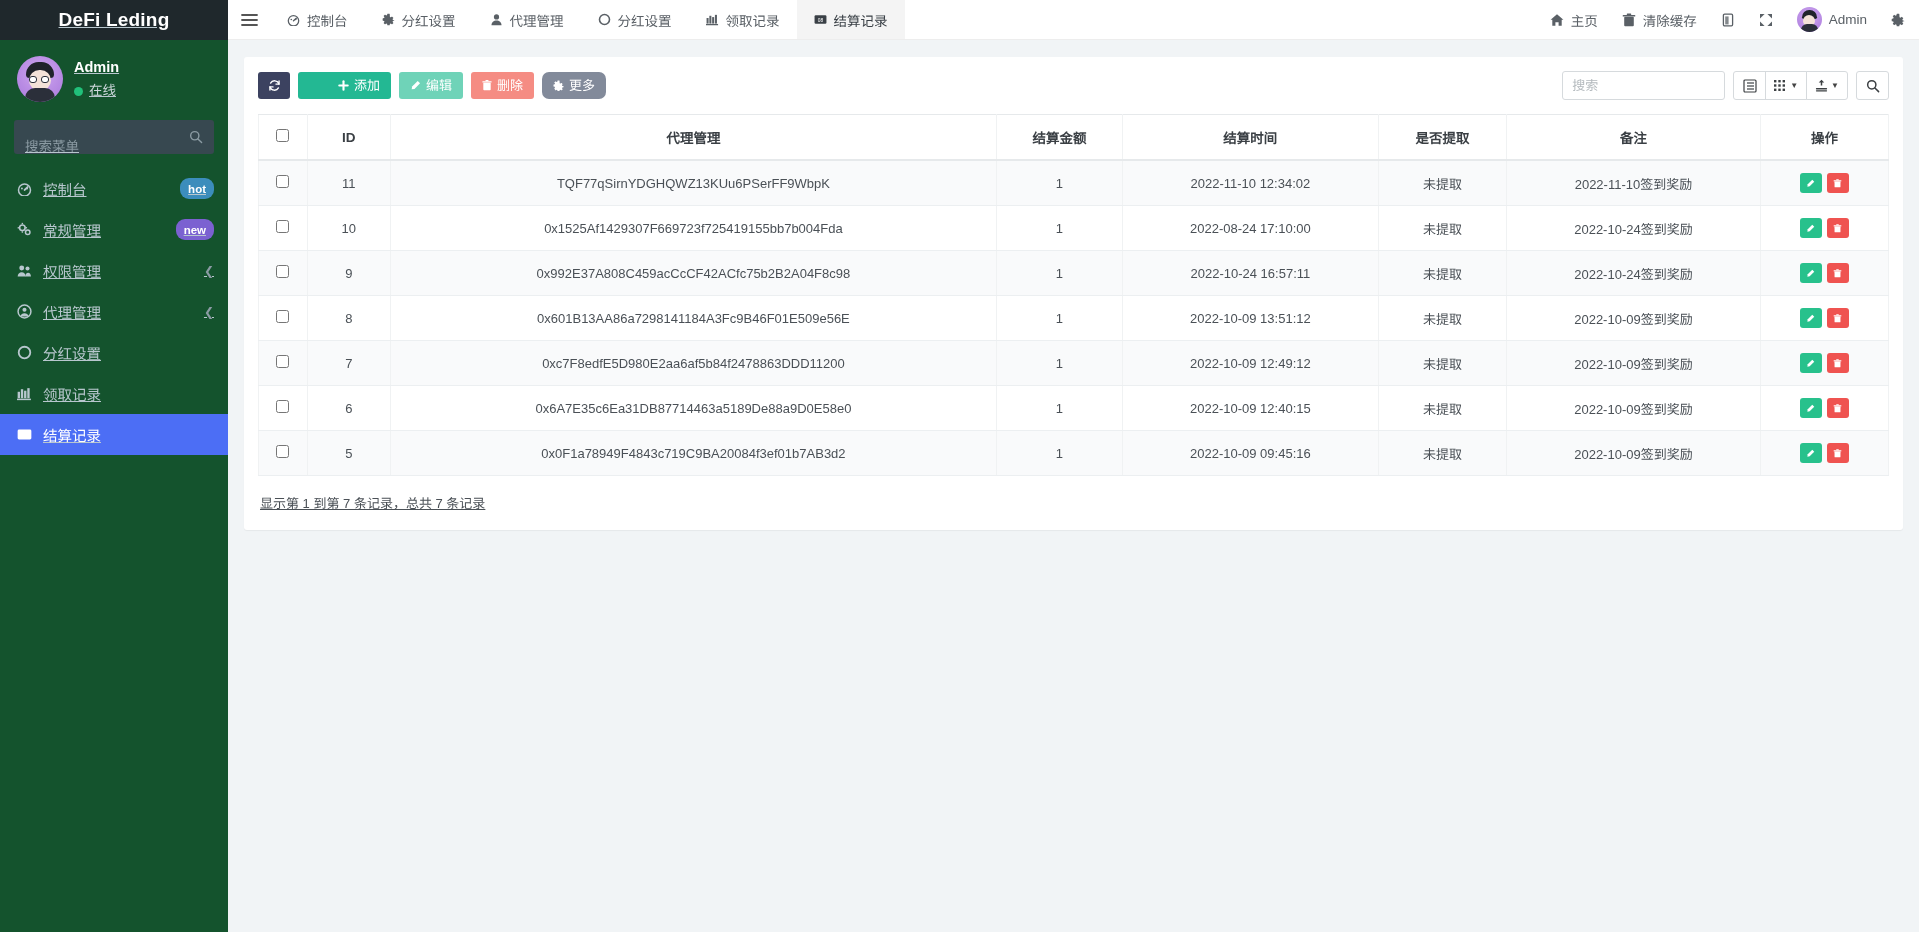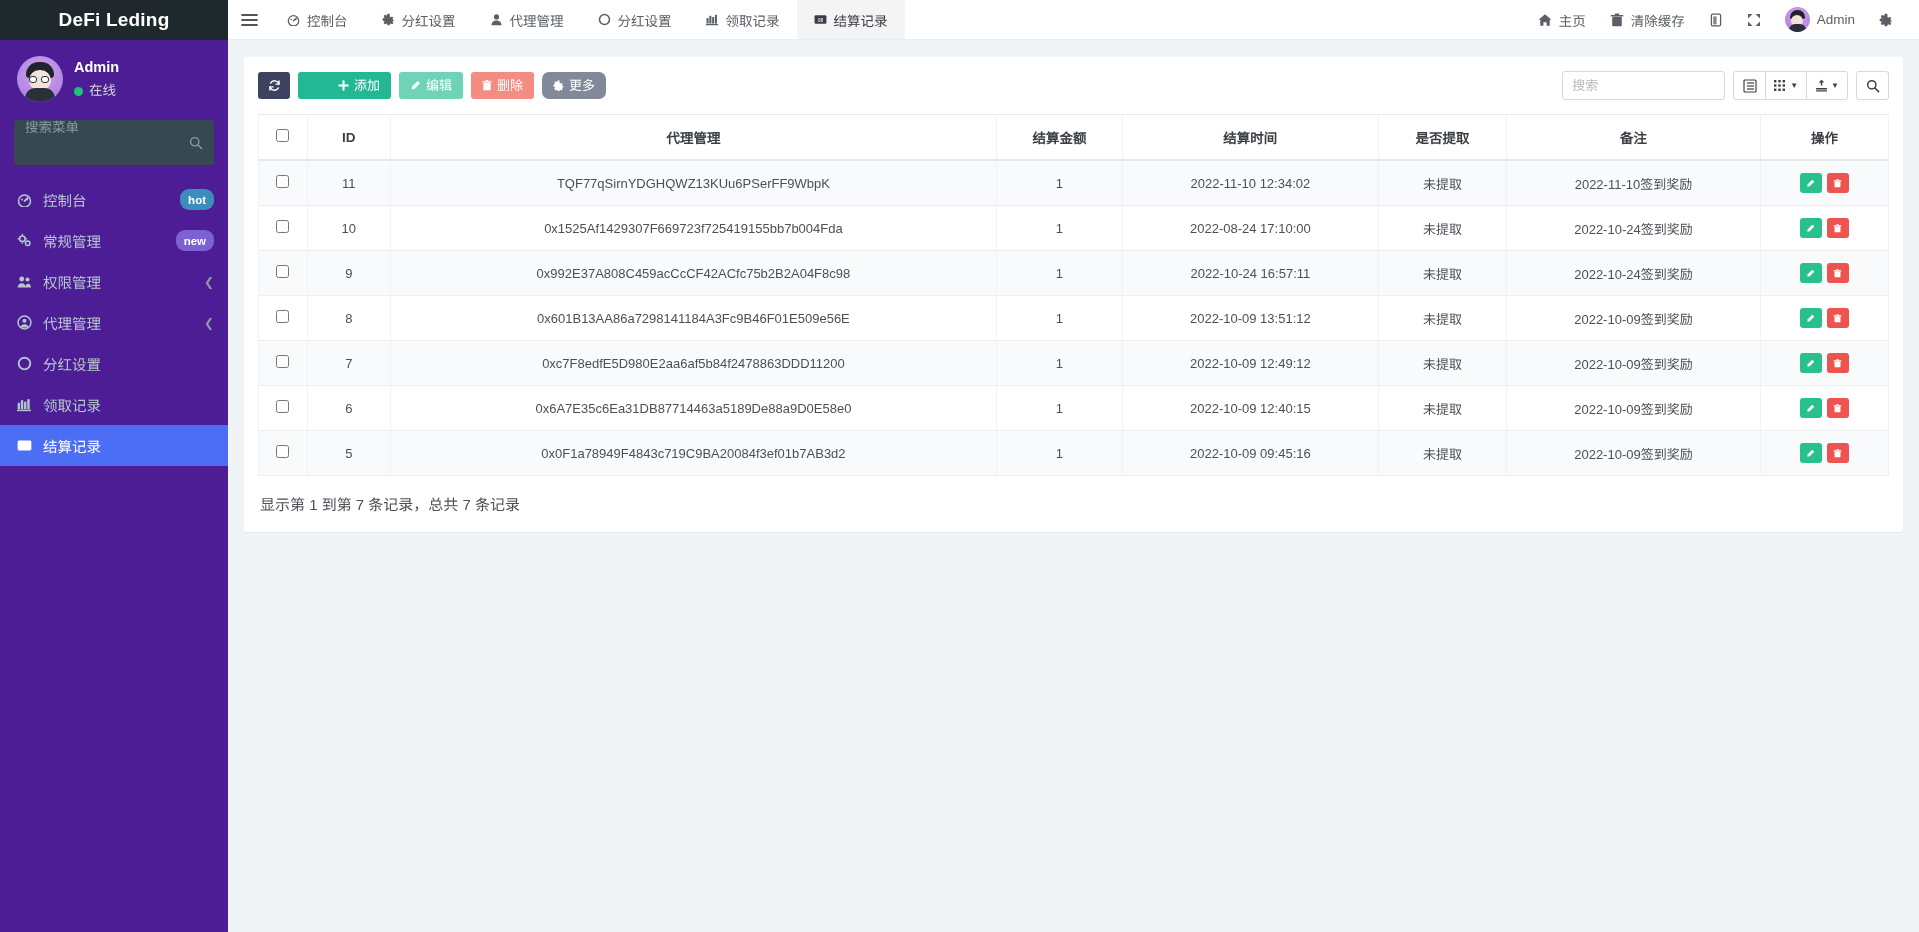--- a/index.html
+++ b/index.html
@@ -9,23 +9,23 @@
     width: 1919px; height: 932px;
     overflow: hidden;
     font-family: "Liberation Sans", "DejaVu Sans", sans-serif;
     background: #f1f4f6;
   }
   .app { display: flex; width: 1919px; height: 932px; }
 
   
   .sidebar {
     width: 228px; flex: 0 0 228px;
-    background: #4c1d95;
+    background: #14532d;
     color: #b8c7ce;
-    display: flex; flex-direction: column;
+    display: flex; flex-direction: column; text-decoration: underline;
   }
   .brand {
     height: 40px; flex: 0 0 40px;
     background: #1f282c;
     display: flex; align-items: center; justify-content: center;
     color: #ffffff; font-size: 19px; font-weight: bold;
     letter-spacing: .2px;
   }
   .user-panel {
     display: flex; align-items: center;
@@ -54,23 +54,23 @@
     position: absolute; left: 8px; bottom: 0; width: 30px; height: 14px;
     background: #2b2f3a; border-radius: 10px 10px 0 0;
   }
   .user-info { margin-left: 11px; line-height: 1.45; }
   .user-name { color: #ffffff; font-size: 14.5px; font-weight: bold; }
   .user-status { font-size: 13.5px; color: #cfd8dc; display: flex; align-items: center; gap: 6px; margin-top: 3px;}
   .dot-online { width: 9px; height: 9px; border-radius: 50%; background: #21c17a; display: inline-block; }
 
   .search-wrap { padding: 0 14px 0 14px; margin-top: 6px; }
   .search-box {
-    position: relative; height: 45px;
+    position: relative; height: 34px;
     background: #374850; border-radius: 3px;
-    display: flex; align-items: flex-start;
+    display: flex; align-items: flex-end;
   }
   .search-box input {
     flex: 1; border: 0; outline: 0; background: transparent;
     color: #cfd8dc; font-size: 13.5px; padding: 0 32px 0 11px;
     font-family: inherit;
   }
   .search-box input::placeholder { color: #8b9ba3; }
   .search-box .s-icon {
     position: absolute; right: 11px; top: 50%; transform: translateY(-50%);
     color: #8b9ba3; display: flex;
@@ -108,21 +108,21 @@
     color: #555; font-size: 16px; cursor: pointer;
   }
   .nav-tabs { display: flex; align-items: stretch; }
   .nav-tab {
     display: flex; align-items: center; gap: 7px;
     padding: 0 17px; font-size: 13.5px; color: #5a6066; cursor: pointer;
     white-space: nowrap;
   }
   .nav-tab.active { background: #f4f4f4; color: #3a4046; }
   .nav-tab .nt-icon { display: flex; align-items: center; font-size: 13px; }
-  .nav-right { margin-left: auto; display: flex; align-items: center; gap: 0; padding-right: 14px; }
+  .nav-right { margin-left: auto; display: flex; align-items: center; gap: 0; padding-right: 2px; }
   .nav-right-item {
     display: flex; align-items: center; gap: 7px;
     padding: 0 12px; height: 40px; font-size: 13.5px; color: #5a6066; cursor: pointer;
     white-space: nowrap;
   }
   .nav-avatar {
     width: 25px; height: 25px; border-radius: 50%;
     background: radial-gradient(circle at 50% 38%, #cfa9f0 0%, #b98ce4 60%, #a87ade 100%);
     position: relative; overflow: hidden; flex: 0 0 25px;
   }
@@ -201,21 +201,21 @@
   .op-cell { display: flex; gap: 5px; justify-content: center; }
   .op-btn {
     width: 22px; height: 20px; border: 0; border-radius: 3px; cursor: pointer;
     display: inline-flex; align-items: center; justify-content: center;
     color: #fff; font-size: 10px;
   }
   .op-edit { background: #28c18c; }
   .op-del  { background: #ef5350; }
 
   .table-footer {
-    margin-top: 17px; font-size: 15px; color: #4a5056; padding-left: 2px;
+    margin-top: 17px; font-size: 13px; color: #4a5056; padding-left: 2px; text-decoration: underline;
   }
 
   svg { display: block; }
 </style>
 </head>
 <body>
 
 <div class="app">
 
   <aside class="sidebar">

